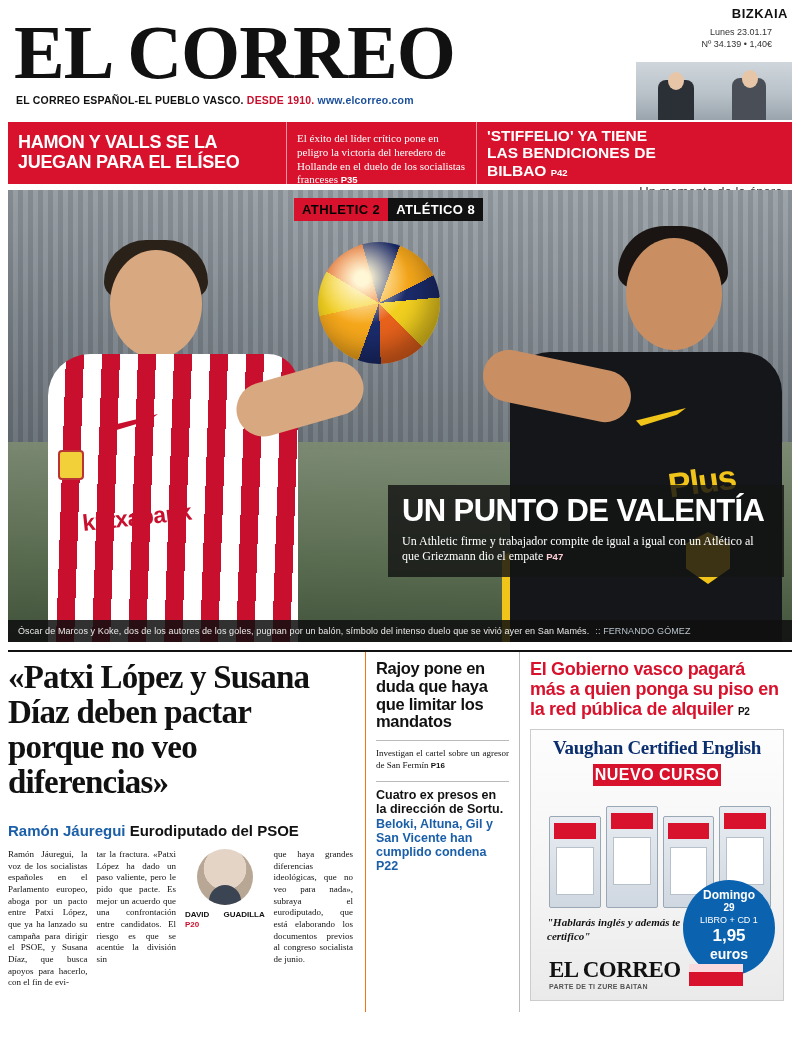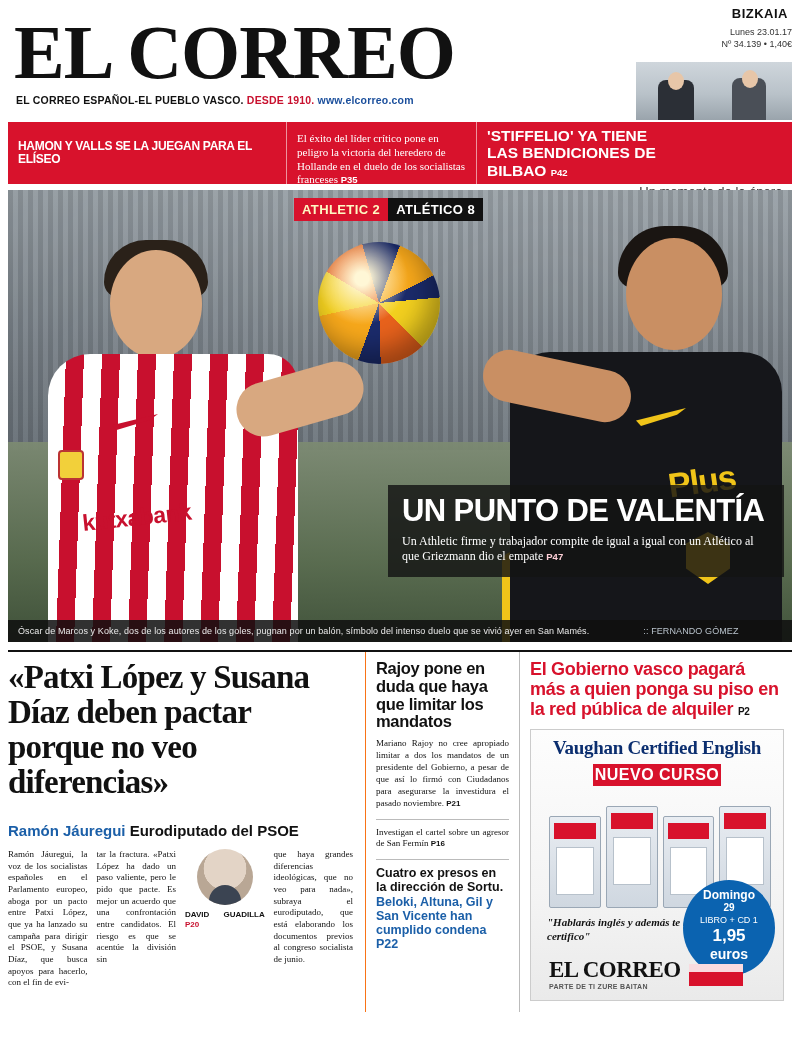--- a/index.html
+++ b/index.html
@@ -15,21 +15,21 @@
 
   
   .masthead { position: relative; padding: 6px 10px 0 10px; height: 122px; }
   .region-label {
     position: absolute; right: 12px; top: 6px;
     font-family: "Liberation Sans", sans-serif;
     font-weight: bold; font-size: 13px; letter-spacing: 0.5px;
     color: #111;
   }
   .issue-date {
-    position: absolute; right: 8px; top: 26px;
+    position: absolute; right: 28px; top: 26px;
     font-family: "Liberation Sans", sans-serif;
     font-size: 9px; color: #333; text-align: right; line-height: 1.35;
   }
   .logo {
     font-family: "Liberation Serif", serif;
     font-weight: bold;
     font-size: 76px;
     line-height: 0.92;
     letter-spacing: -1px;
     padding-left: 4px;
@@ -64,21 +64,21 @@
 
   
   .banner {
     display: flex; background: #d8122c; color: #fff; margin: 0 8px;
     height: 62px; align-items: stretch;
   }
   .banner-col { padding: 7px 10px; }
   .banner-main {
     width: 278px;
     font-family: "Liberation Sans", sans-serif;
-    font-weight: bold; font-size: 12px; line-height: 1.1;
+    font-weight: bold; font-size: 18px; line-height: 1.1;
     letter-spacing: -0.3px;
     display: flex; align-items: center;
   }
   .banner-sub {
     width: 190px; border-left: 1px solid rgba(255,255,255,.55);
     font-family: "Liberation Serif", serif;
     font-size: 11px; line-height: 1.25; padding-top: 10px;
   }
   .banner-sub .ref { font-family: "Liberation Sans", sans-serif; font-weight: bold; font-size: 9.5px; }
   .banner-third {
@@ -169,41 +169,41 @@
       radial-gradient(circle at 36% 30%, #fff7d6 0 6%, rgba(255,255,255,0) 40%),
       conic-gradient(from 20deg, #f7a81b 0 12%, #1b2b6b 12% 18%, #f3d01f 18% 32%, #e8621c 32% 44%, #1b2b6b 44% 50%, #f7a81b 50% 66%, #f3d01f 66% 78%, #e8621c 78% 90%, #1b2b6b 90% 100%);
     box-shadow: inset -10px -12px 26px rgba(0,0,0,.35);
   }
 
   .score-tag {
     position: absolute; left: 286px; top: 12px;
     font-family: "Liberation Sans", sans-serif;
     font-size: 13px; font-weight: bold; letter-spacing: 0.4px;
   }
-  .score-tag .home { background:#d8122c; color:#fef9c3; padding: 4px 8px; }
+  .score-tag .home { background:#d8122c; color:#000000; padding: 4px 8px; }
   .score-tag .away { background:#111; color:#fff; padding: 4px 8px; }
 
   .headline-block {
     position:absolute; right: 8px; bottom: 65px; width: 396px;
     background: rgba(20,20,20,.82); color:#fff; padding: 10px 14px 12px 14px;
   }
   .headline-block h1 {
     font-family:"Liberation Sans", sans-serif; font-weight:bold;
     font-size: 31px; letter-spacing:-0.6px; line-height:1.0; margin-bottom: 8px;
   }
   .headline-block p {
     font-family:"Liberation Serif", serif; font-size: 12px; line-height:1.3;
   }
   .headline-block .ref { font-family:"Liberation Sans", sans-serif; font-weight:bold; font-size:9.5px; color:#ffd0d8; }
 
   .photo-caption {
     position:absolute; left:0; right:0; bottom:0; height: 22px;
     background: rgba(15,15,15,.86); color:#e9e9e9;
     font-family:"Liberation Sans", sans-serif; font-size: 9px;
-    display:flex; align-items:center; padding: 0 10px; letter-spacing:.1px;gap:48px;
+    display:flex; align-items:center; padding: 0 10px; letter-spacing:.1px;
   }
   .photo-caption .credit { color:#b9c3cc; margin-left: 6px; }
 
   
   .rule { border-top: 2px solid #111; margin: 8px 8px 0 8px; }
   .lower { display: flex; margin: 0 8px; height: 360px; }
   .col-a { width: 358px; padding: 8px 12px 0 0; border-right: 1px solid #f97316; }
   .col-b { width: 154px; padding: 8px 10px 0 10px; border-right: 1px solid #bbb; }
   .col-c { width: 264px; padding: 8px 0 0 10px; }
 
@@ -410,24 +410,20 @@
             <span>DAVID GUADILLA</span>
             <span class="ref">P20</span>
           </div>
         </div>
         <div>que haya grandes diferencias ideológicas, que no veo para nada», subraya el eurodiputado, que está elaborando los documentos previos al congreso socialista de junio.</div>
       </div>
     </div>
 
     <div class="col-b">
       <div class="mini-head">Rajoy pone en duda que haya que limitar los mandatos</div>
-      <div class="mini-body">
-        <span>Mariano Rajoy no cree apropiado limitar a dos los mandatos de un presidente del Gobierno, a pesar de que así lo firmó con Ciudadanos para asegurarse la investidura el pasado noviembre.</span>
-        <span class="ref">P21</span>
-      </div>
       <div class="mini-sep"></div>
       <div class="mini-body">
         <span>Investigan el cartel sobre un agresor de San Fermín</span>
         <span class="ref">P16</span>
       </div>
       <div class="mini-sep"></div>
       <div class="mini-head-sm">Cuatro ex presos en la dirección de Sortu.</div>
       <div class="mini-head-blue">
         <span>Beloki, Altuna, Gil y San Vicente han cumplido condena</span>
         <span class="ref">P22</span>

